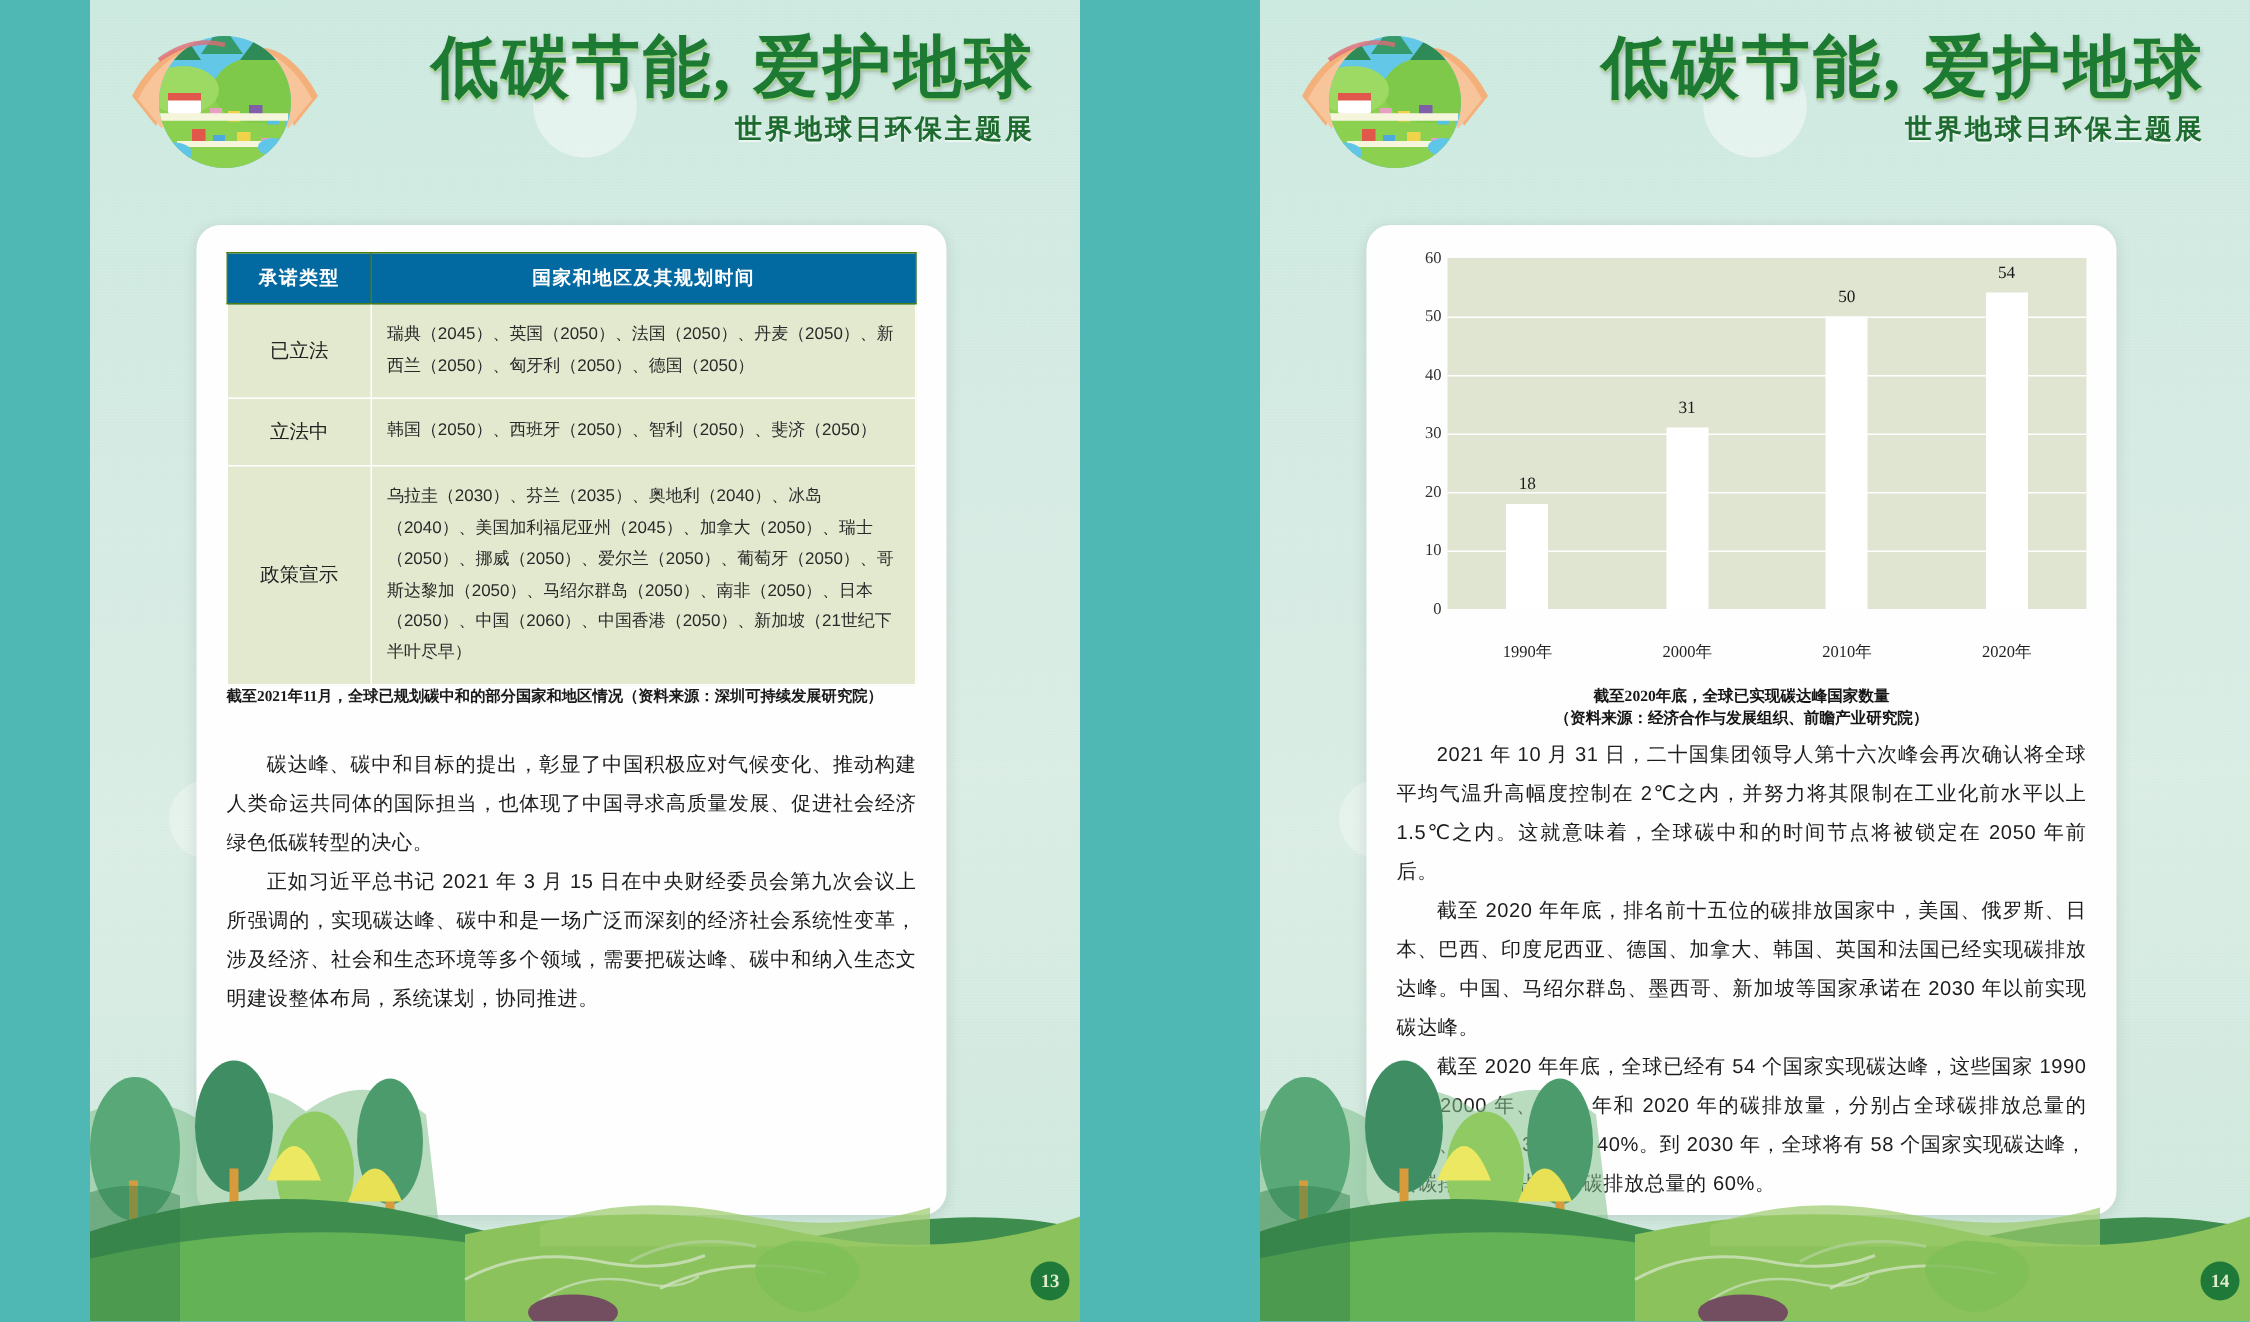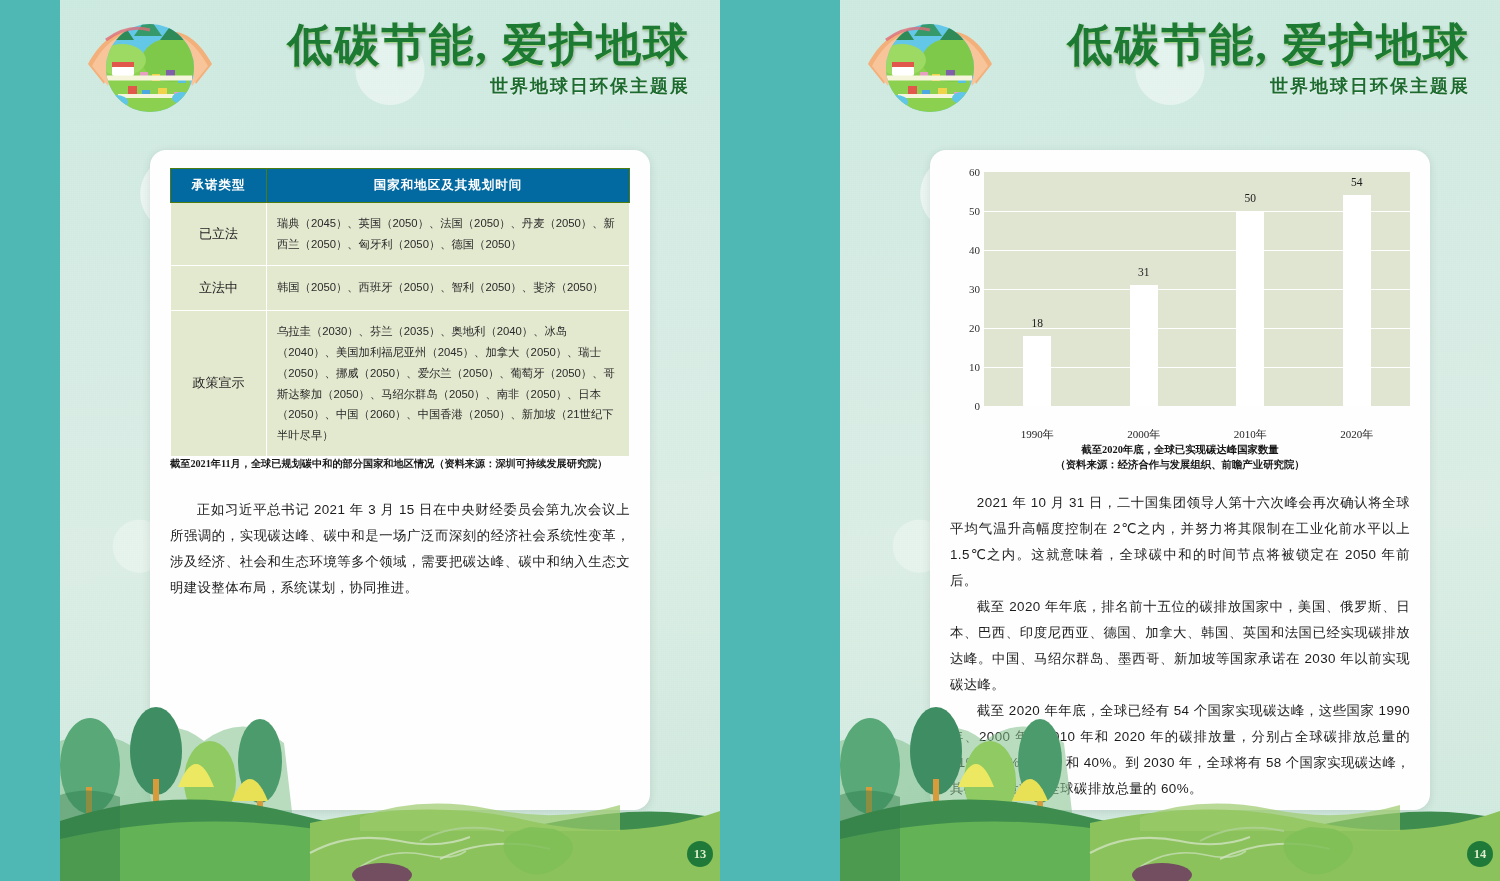--- a/index.html
+++ b/index.html
@@ -52,21 +52,21 @@
   }
   .sub-title {
     font-family:"Liberation Serif","DejaVu Serif",serif;
     font-weight:700; font-size:18px; letter-spacing:2px;
     color:#1d6b2e; margin-top:4px;
     text-shadow:0 1px 1px rgba(255,255,255,.6);
   }
 
   
   .card {
-    position:absolute; left:90px; top:150px; width:500px; height:660px;
+    position:absolute; left:71px; top:150px; width:500px; height:660px;
     background:#fefefe; border-radius:16px;
     box-shadow:0 2px 10px rgba(0,0,0,.10);
     padding:18px 20px 10px 20px;
   }
 
   
   table.commit { width:100%; border-collapse:collapse; table-layout:fixed; }
   table.commit th {
     background:#0369a1; color:#fff; font-weight:700; font-size:12.5px;
     padding:8px 4px; text-align:center; letter-spacing:1px;
@@ -111,21 +111,21 @@
   .bar .val {
     position:absolute; top:-19px; left:50%; transform:translateX(-50%);
     font-size:11.5px; color:#1a1a1a; font-family:"Liberation Serif","DejaVu Serif",serif;
   }
   .x-labels { display:flex; margin-left:34px; }
   .x-labels span {
     width:25%; text-align:center; font-size:11px; color:#1f1f1f;
     font-family:"Liberation Serif","DejaVu Serif",serif; padding-top:7px;
   }
   .chart-caption {
-    text-align:center; margin-top:0;
+    text-align:center; margin-top:15px;
     font-family:"Liberation Serif","DejaVu Serif",serif;
     font-size:10.4px; font-weight:700; color:#151515; line-height:15px;
   }
 
   
   .scenery { position:absolute; left:0; bottom:0; width:100%; height:290px; pointer-events:none; }
   .page-num {
     position:absolute; right:7px; bottom:14px;
     width:26px; height:26px; border-radius:50%;
     background:#1f7a39; color:#dfeccd; font-size:12.5px;
@@ -205,20 +205,21 @@
           </tr>
           <tr>
             <td class="type">政策宣示</td>
             <td>乌拉圭（2030）、芬兰（2035）、奥地利（2040）、冰岛（2040）、美国加利福尼亚州（2045）、加拿大（2050）、瑞士（2050）、挪威（2050）、爱尔兰（2050）、葡萄牙（2050）、哥斯达黎加（2050）、马绍尔群岛（2050）、南非（2050）、日本（2050）、中国（2060）、中国香港（2050）、新加坡（21世纪下半叶尽早）</td>
           </tr>
         </tbody>
       </table>
       <div class="tbl-caption">截至2021年11月，全球已规划碳中和的部分国家和地区情况（资料来源：深圳可持续发展研究院）</div>
 
       <div class="body-text">
+        <p>碳达峰、碳中和目标的提出，彰显了中国积极应对气候变化、推动构建人类命运共同体的国际担当，也体现了中国寻求高质量发展、促进社会经济绿色低碳转型的决心。</p>
         <p>正如习近平总书记 2021 年 3 月 15 日在中央财经委员会第九次会议上所强调的，实现碳达峰、碳中和是一场广泛而深刻的经济社会系统性变革，涉及经济、社会和生态环境等多个领域，需要把碳达峰、碳中和纳入生态文明建设整体布局，系统谋划，协同推进。</p>
       </div>
     </div>
 
     <svg class="scenery" viewBox="0 0 660 290" preserveAspectRatio="none">
       <path d="M0 150 q40 -14 70 4 q36 -34 74 -4 q40 -30 80 2 L240 290 L0 290 Z" fill="#7FC08A" opacity=".55"></path>
       <ellipse cx="30" cy="175" rx="30" ry="48" fill="#58A878"></ellipse>
       <ellipse cx="96" cy="160" rx="26" ry="44" fill="#3E8D63"></ellipse>
       <ellipse cx="150" cy="190" rx="26" ry="40" fill="#8FCB62"></ellipse>
       <ellipse cx="200" cy="170" rx="22" ry="42" fill="#4C9B6D"></ellipse>

